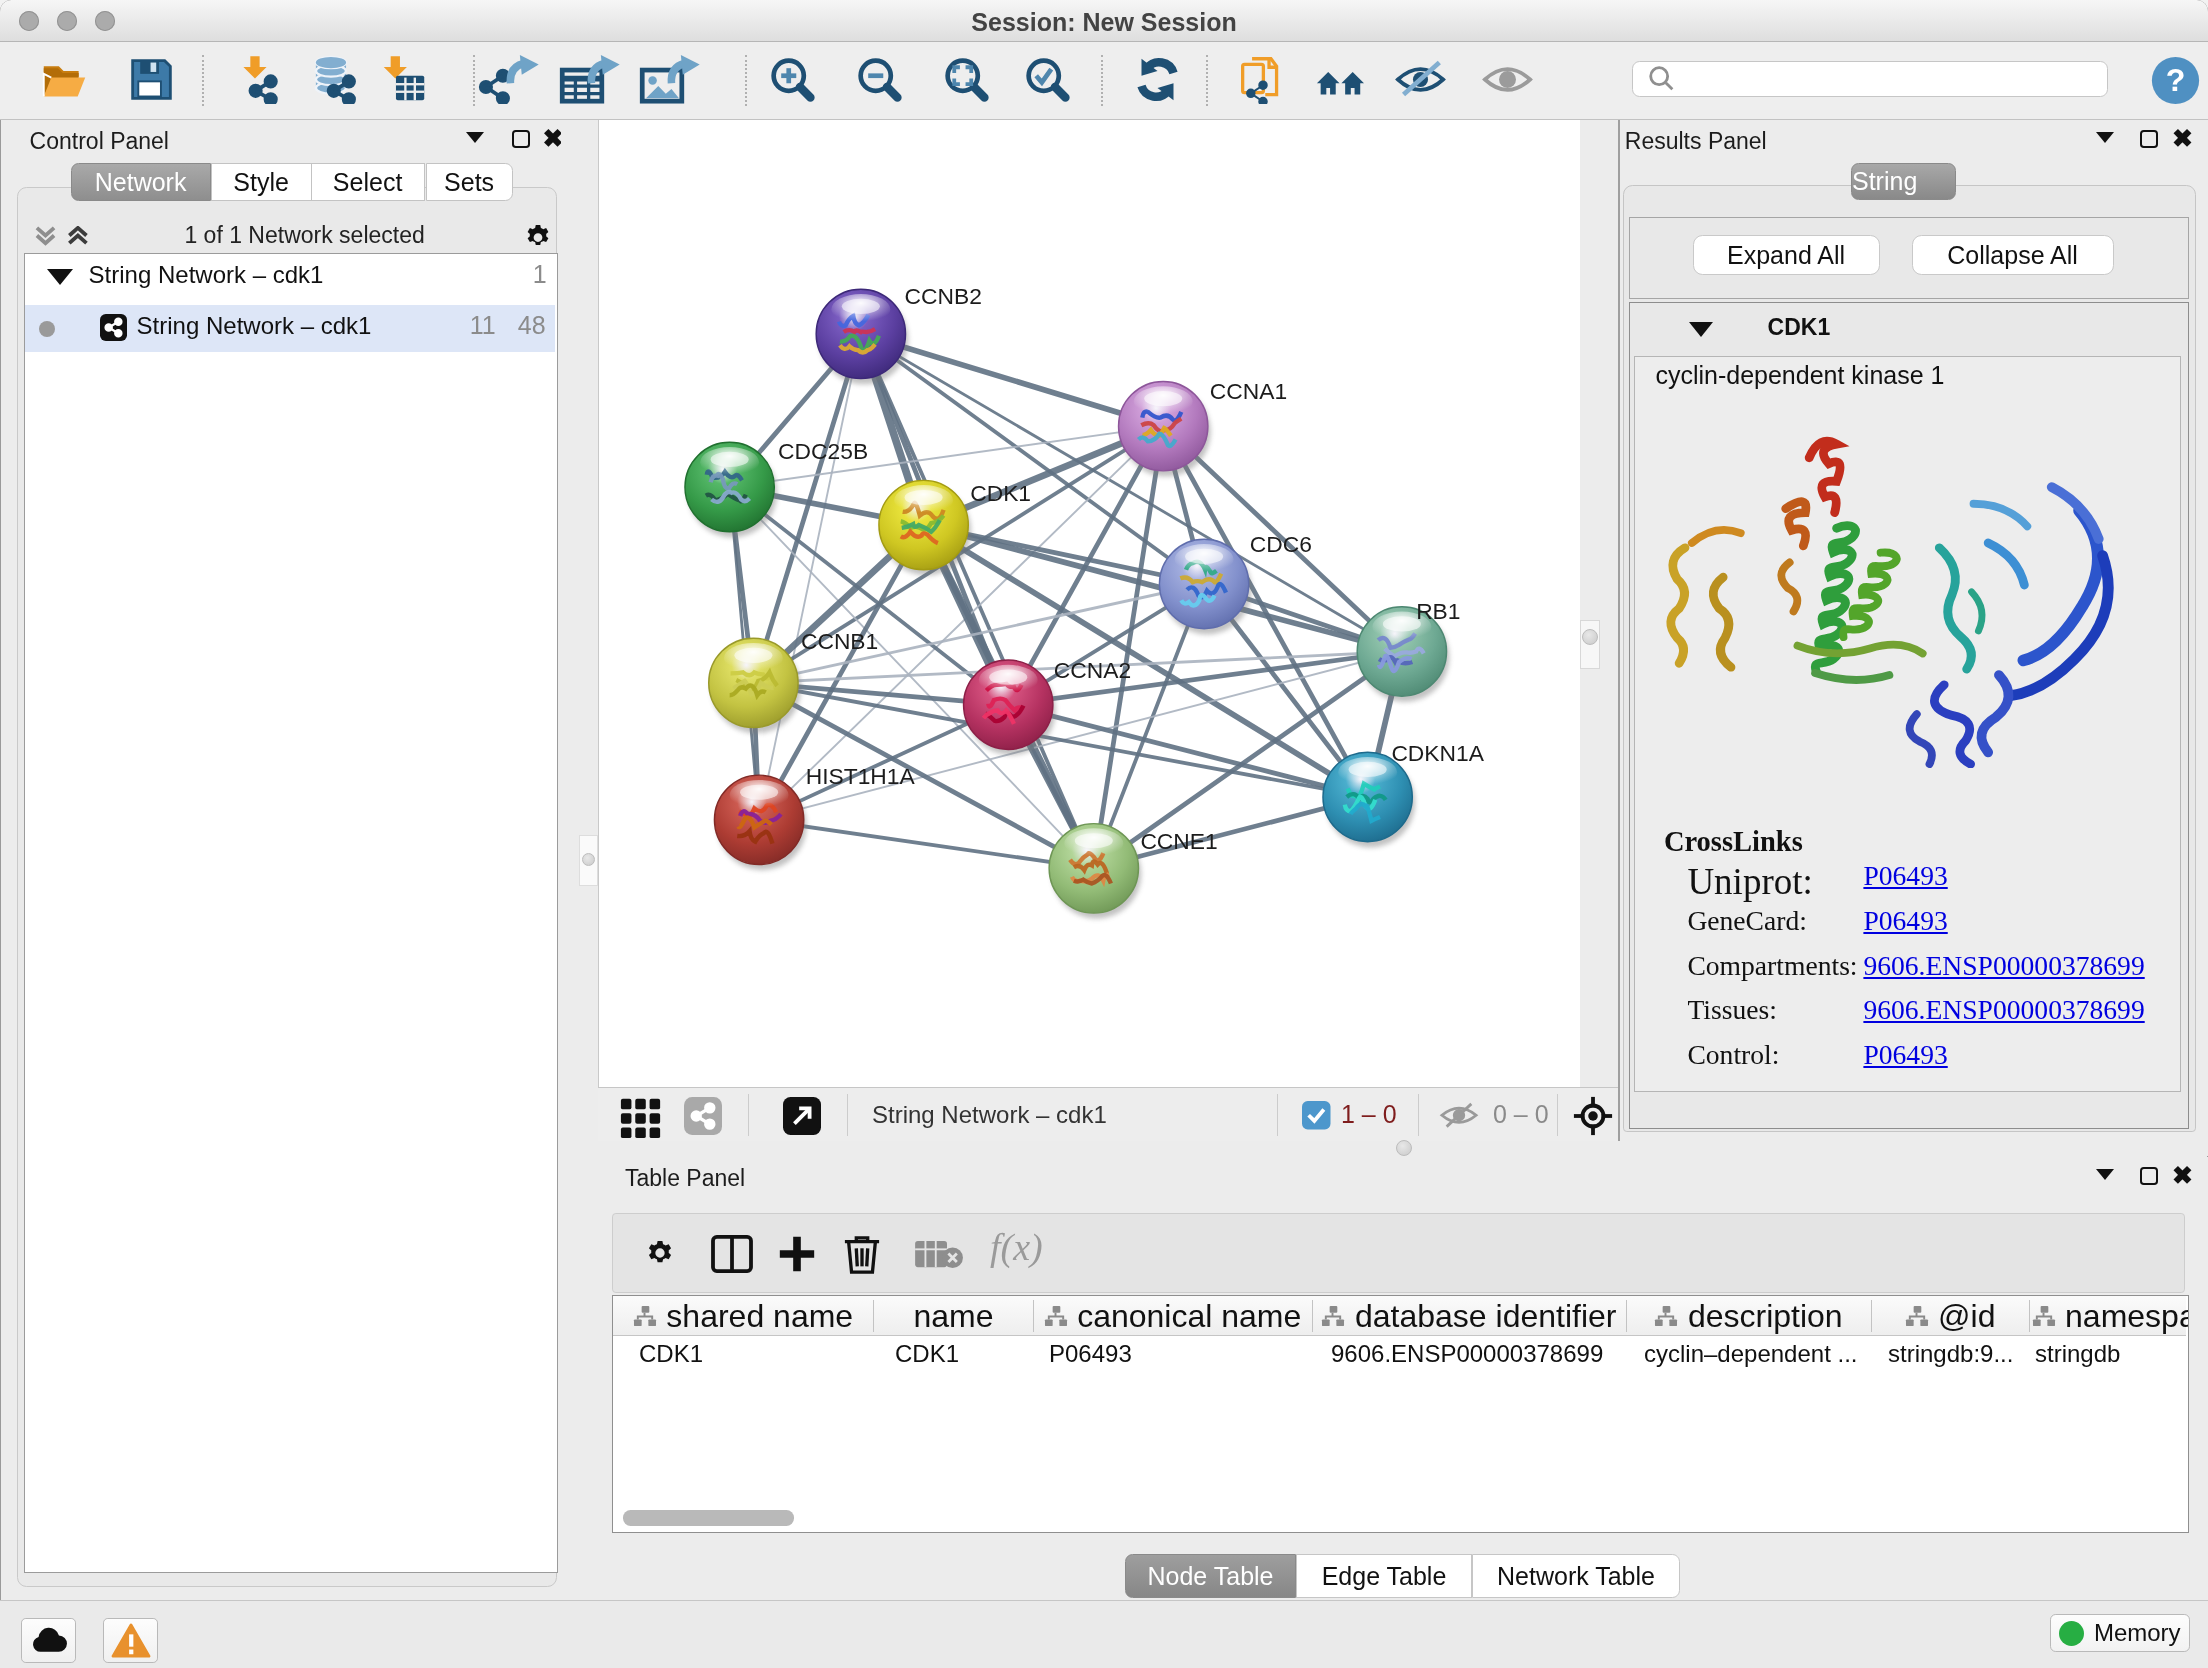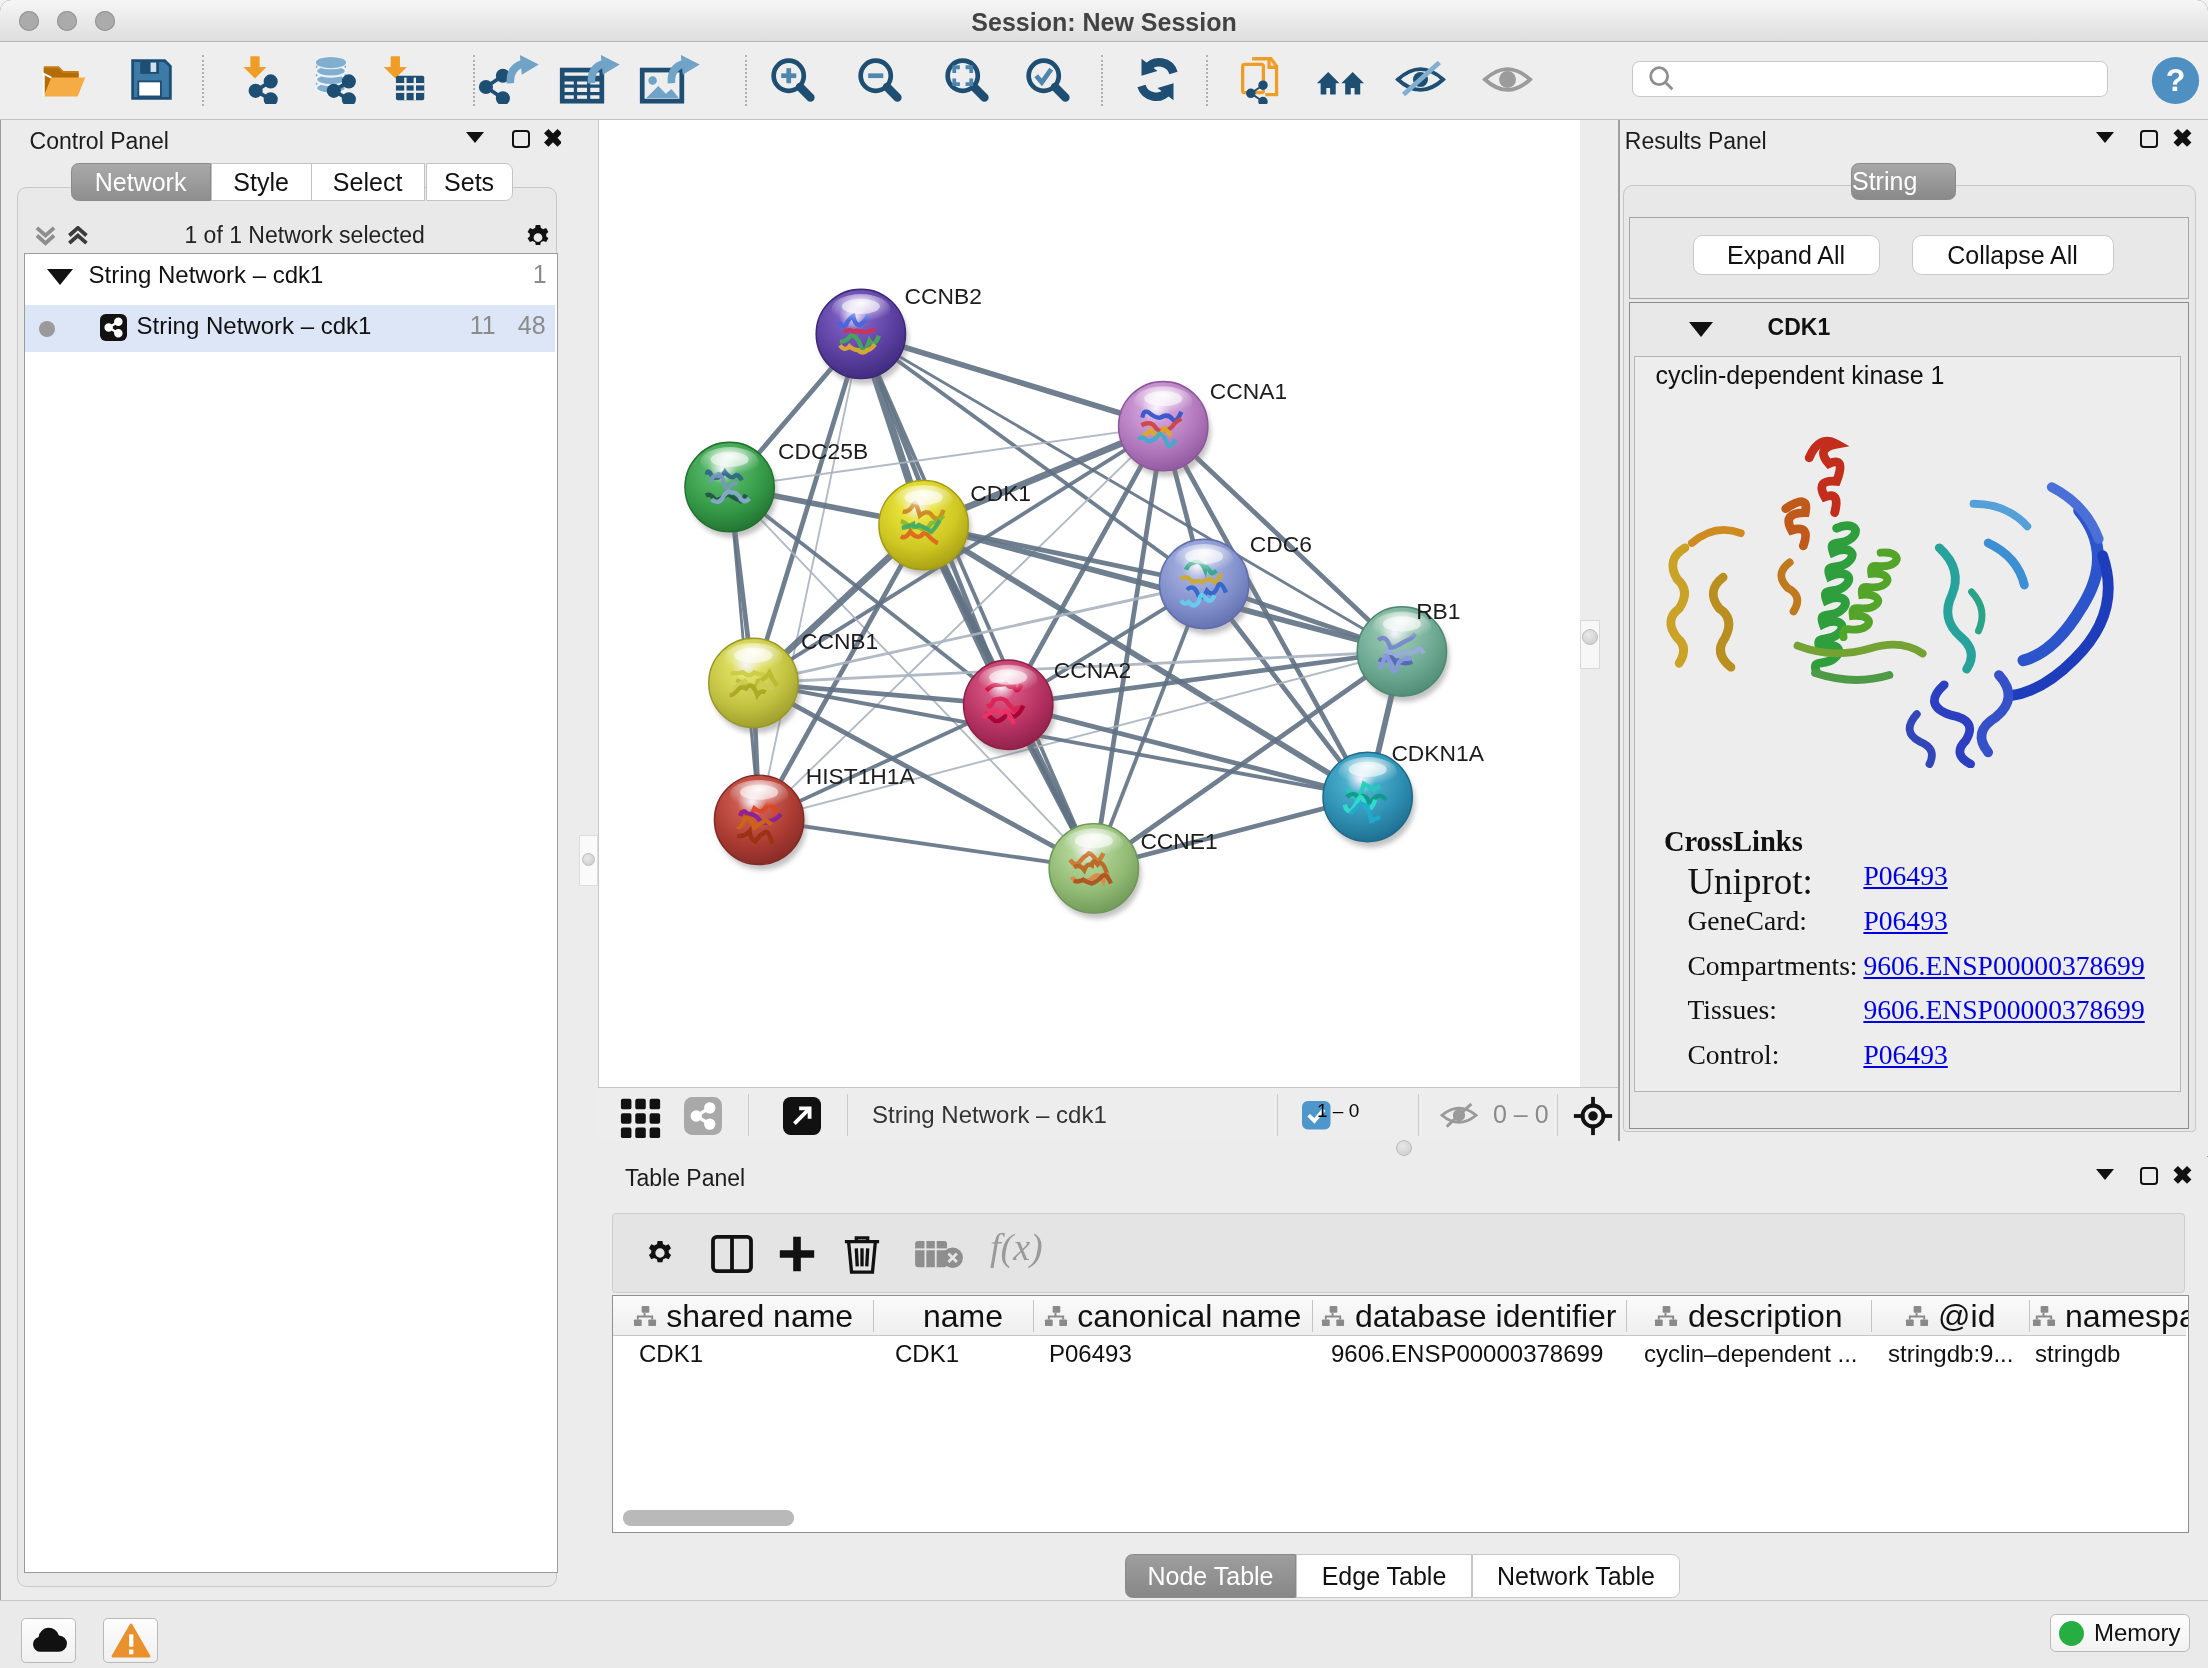--- a/index.html
+++ b/index.html
@@ -567,21 +567,21 @@
           <path d="M17 12 L28 12 L28 23" fill="none"></path>
         </g>
       </svg>
     <div class="vsep2" style="left:249px"></div>
     <div class="abs" style="left:274px; top:13.3px; font-size:24px; color:#333;">String Network – cdk1</div>
     <div class="vsep2" style="left:679px"></div>
     <svg class="abs" style="left:704px; top:13.3px" width="28.5" height="28.5" viewBox="0 0 30 30">
         <rect width="30" height="30" rx="6" fill="#4d97cc"></rect>
         <path d="M7 15 L13 21 L23 9" stroke="#fff" stroke-width="4" fill="none"></path>
       </svg>
-    <div class="abs" style="left:719px; top:12.4px; font-size:19px; color:#000000;">1 – 0</div>
+    <div class="abs" style="left:743px; top:12.4px; font-size:25px; color:#7f1d1d;">1 – 0</div>
     <div class="vsep2" style="left:820px"></div>
     <svg class="abs" style="left:841px; top:13.3px" width="40" height="28.5" viewBox="0 0 42 30">
         <g stroke="#9a9a9a" fill="none" stroke-width="3">
           <path d="M3 15 Q21 0 39 15 Q21 30 3 15 Z"></path>
           <circle cx="21" cy="15" r="5" fill="#9a9a9a"></circle>
           <line x1="8" y1="27" x2="34" y2="3"></line>
         </g>
       </svg>
     <div class="abs" style="left:895px; top:12.4px; font-size:25px; color:#8a8a8a;">0 – 0</div>
     <div class="vsep2" style="left:959px"></div>
@@ -712,21 +712,21 @@
             <svg width="24" height="23" viewBox="0 0 25 24">
               <g fill="#8a8a8a">
                 <rect x="9" y="1" width="8" height="7" rx="1"></rect>
                 <rect x="1" y="15" width="8" height="7" rx="1"></rect>
                 <rect x="16" y="15" width="8" height="7" rx="1"></rect>
                 <path d="M12 8 v4 M5 15 v-3 h15 v3" stroke="#8a8a8a" stroke-width="2" fill="none"></path>
               </g>
             </svg>
             <span>shared name</span>
           </div>
-<div class="hcell" style="left:260px; width:180px;">
+<div class="hcell" style="left:260px; width:161px;">
             <span>name</span>
           </div>
 <div class="hcell" style="left:420px; width:279px;">
             <svg width="24" height="23" viewBox="0 0 25 24">
               <g fill="#8a8a8a">
                 <rect x="9" y="1" width="8" height="7" rx="1"></rect>
                 <rect x="1" y="15" width="8" height="7" rx="1"></rect>
                 <rect x="16" y="15" width="8" height="7" rx="1"></rect>
                 <path d="M12 8 v4 M5 15 v-3 h15 v3" stroke="#8a8a8a" stroke-width="2" fill="none"></path>
               </g>

